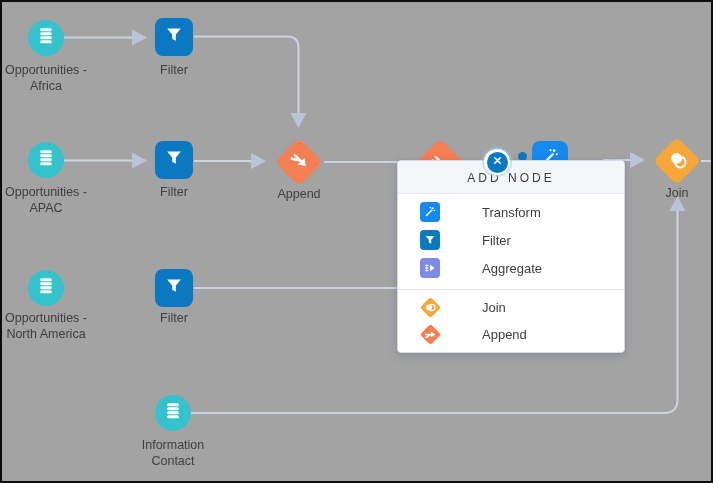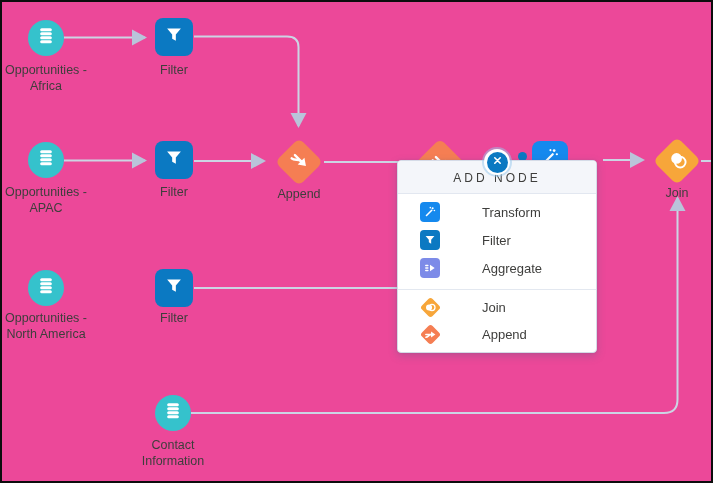--- a/index.html
+++ b/index.html
@@ -1,37 +1,37 @@
 <!DOCTYPE html>
 <html><head>
 <meta charset="utf-8">
 <style>
   html,body{margin:0;padding:0;background:#fff;}
   .frame{
-    position:relative;width:713px;height:483px;background:#ec4899;
+    position:relative;width:713px;height:483px;background:#a3a3a3;
     box-shadow:inset 0 0 0 2px #0d0d0d;
     font-family:"Liberation Sans",sans-serif;overflow:hidden;
   }
   .edges{position:absolute;left:0;top:0;z-index:1;}
   .node{position:absolute;z-index:2;display:flex;align-items:center;justify-content:center;}
   .circle-node{width:36px;height:36px;border-radius:50%;background:#35c2cc;}
   .square-node{width:38px;height:38px;border-radius:8px;background:#0b79c2;}
   .diamond-node{width:34px;height:34px;border-radius:6px;transform:rotate(45deg);}
   .orange{background:#f57e53;}
   .amber{background:#f7a63a;}
   .hidden-diamond{width:36px;height:36px;border-radius:6px;transform:rotate(45deg);background:#f57e53;}
   .hidden-square{width:36px;height:36px;border-radius:8px;background:#1589ee;}
   .plus-dot{width:9px;height:9px;border-radius:50%;background:#0b79c2;}
   .node-label{
     position:absolute;z-index:2;width:140px;text-align:center;
     font-size:12.5px;line-height:16px;color:#3e3e3c;
   }
   
   .popup{
-    position:absolute;left:397px;top:160px;width:200px;height:193px;
+    position:absolute;left:397px;top:160px;width:228px;height:193px;
     background:#fff;border:1px solid #d5dbe7;border-radius:4px;
     box-shadow:0 3px 8px rgba(80,95,130,.30),0 0 2px rgba(80,95,130,.18);
     z-index:3;box-sizing:border-box;
   }
   .popup-header{
     position:absolute;left:0;top:0;right:0;height:32px;background:#f4f6fa;
     border-bottom:1px solid #e2e7f0;border-radius:3px 3px 0 0;
   }
   .popup-title{
     position:absolute;left:0;right:0;top:10px;text-align:center;
@@ -171,22 +171,22 @@
     <span><svg width="20" height="20" viewBox="0 0 24 24">
           <g fill="#fff">
             <rect x="5" y="2.6" width="14" height="3.7" rx="1.85"></rect>
             <rect x="5" y="7.4" width="14" height="3.7" rx="1.85"></rect>
             <rect x="5" y="12.2" width="14" height="3.7" rx="1.85"></rect>
             <rect x="5" y="17" width="14" height="3.7" rx="1.85"></rect>
           </g>
         </svg></span>
   </div>
   <div class="node-label" style="left:103px;top:437px;">
-    <div>Contact</div>
-      <div>Information</div>
+    <div>Information</div>
+      <div>Contact</div>
   </div>
 
   <div class="node diamond-node amber" style="left:660px;top:144px;">
     <span><svg width="23" height="23" viewBox="0 0 24 24">
           <circle cx="9.3" cy="12" r="5.6" fill="#fff"></circle>
           <circle cx="14.7" cy="12" r="5.6" fill="none" stroke="#fff" stroke-width="2"></circle>
         </svg></span>
   </div>
   <div class="node-label" style="left:607px;top:185px;">
     <div>Join</div>

